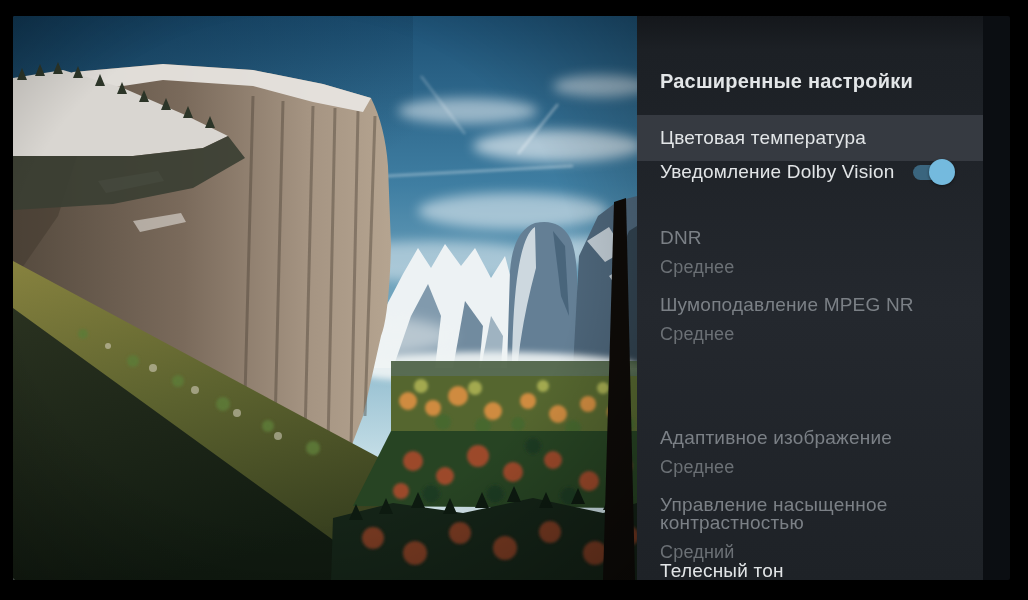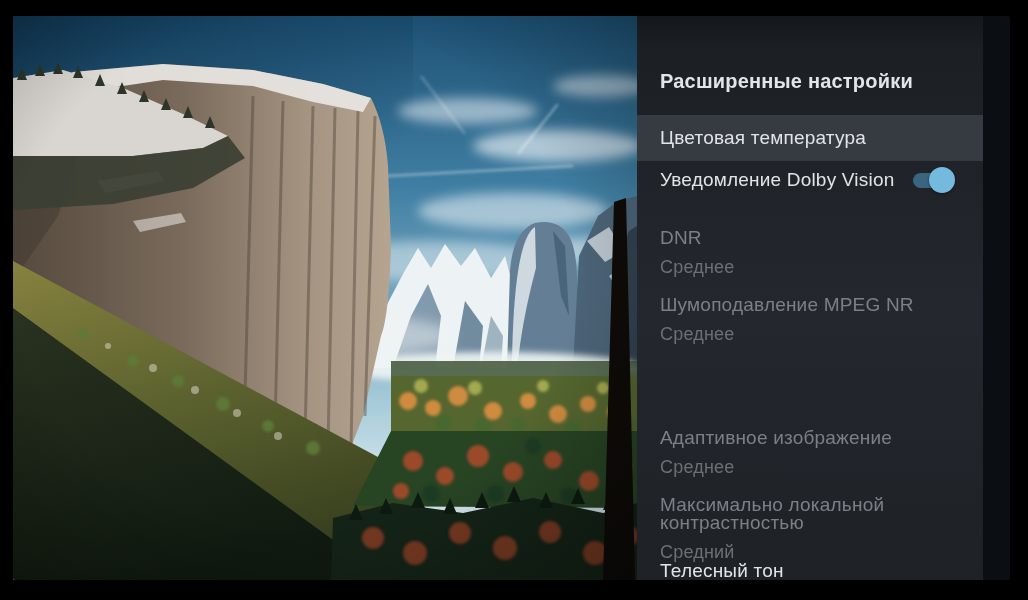--- a/index.html
+++ b/index.html
@@ -12,21 +12,21 @@
   
   .panel{position:absolute;left:624px;top:0;width:346px;height:564px;overflow:hidden;
     background:linear-gradient(180deg,#14171b 0%,#1c2025 6%,#24282e 52%,#1e2227 100%);}
   .panel-title{position:absolute;left:23px;top:54px;font-size:20px;font-weight:700;
     color:#e3e6e8;letter-spacing:.2px;}
   .row{position:absolute;left:0;width:373px;box-sizing:border-box;padding-left:23px;}
   .row .lbl{font-size:19px;color:#e2e5e7;letter-spacing:.2px;line-height:18px;}
   .row .lbl.dim{color:#7b8086;}
   .row .sub{font-size:18px;color:#6b7075;letter-spacing:.2px;margin-top:10px;}
   .row.selected{top:99px;height:46px;background:#363a41;display:flex;align-items:center;}
-  .row.dolby{top:137px;height:54px;display:flex;align-items:center;text-align:right;}
+  .row.dolby{top:129px;height:54px;display:flex;align-items:center;text-align:right;}
   .row.two{padding-top:14px;height:66px;}
   .row.last{top:532px;height:32px;padding-top:14px;}
   .t2{top:199px}.t3{top:266px}.t4{top:333px}.t5{top:399px}.t6{top:466px}
   
   .toggle{position:absolute;right:55px;top:50%;transform:translateY(-50%);width:42px;height:26px;}
   .toggle .track{position:absolute;left:0;top:6px;width:40px;height:15px;border-radius:8px;
     background:#3a657e;}
   .toggle .thumb{position:absolute;right:0;top:0;width:26px;height:26px;border-radius:50%;
     background:#74bade;box-shadow:0 1px 3px rgba(0,0,0,.45);}
 </style>
@@ -268,21 +268,21 @@
         <div class="sub">Среднее</div>
       </div>
 
 
       <div class="row two t5">
         <div class="lbl dim">Адаптивное изображение</div>
         <div class="sub">Среднее</div>
       </div>
 
       <div class="row two t6">
-        <div class="lbl dim">Максимально локальной контрастностью</div>
+        <div class="lbl dim">Управление насыщенное контрастностью</div>
         <div class="sub">Средний</div>
       </div>
 
       <div class="row last">
         <div class="lbl">Телесный тон</div>
       </div>
     </div>
 
   </div>
 </div>

